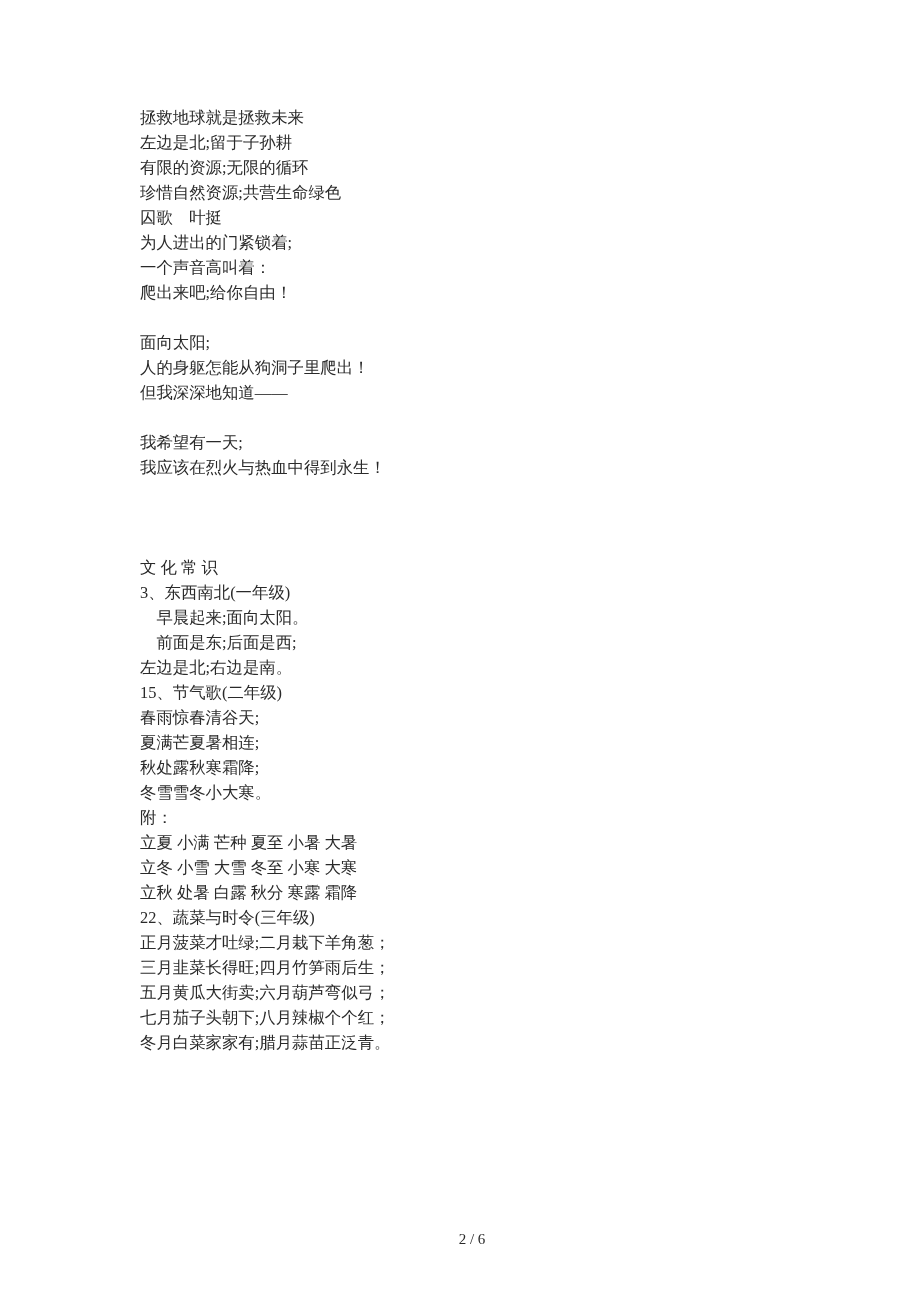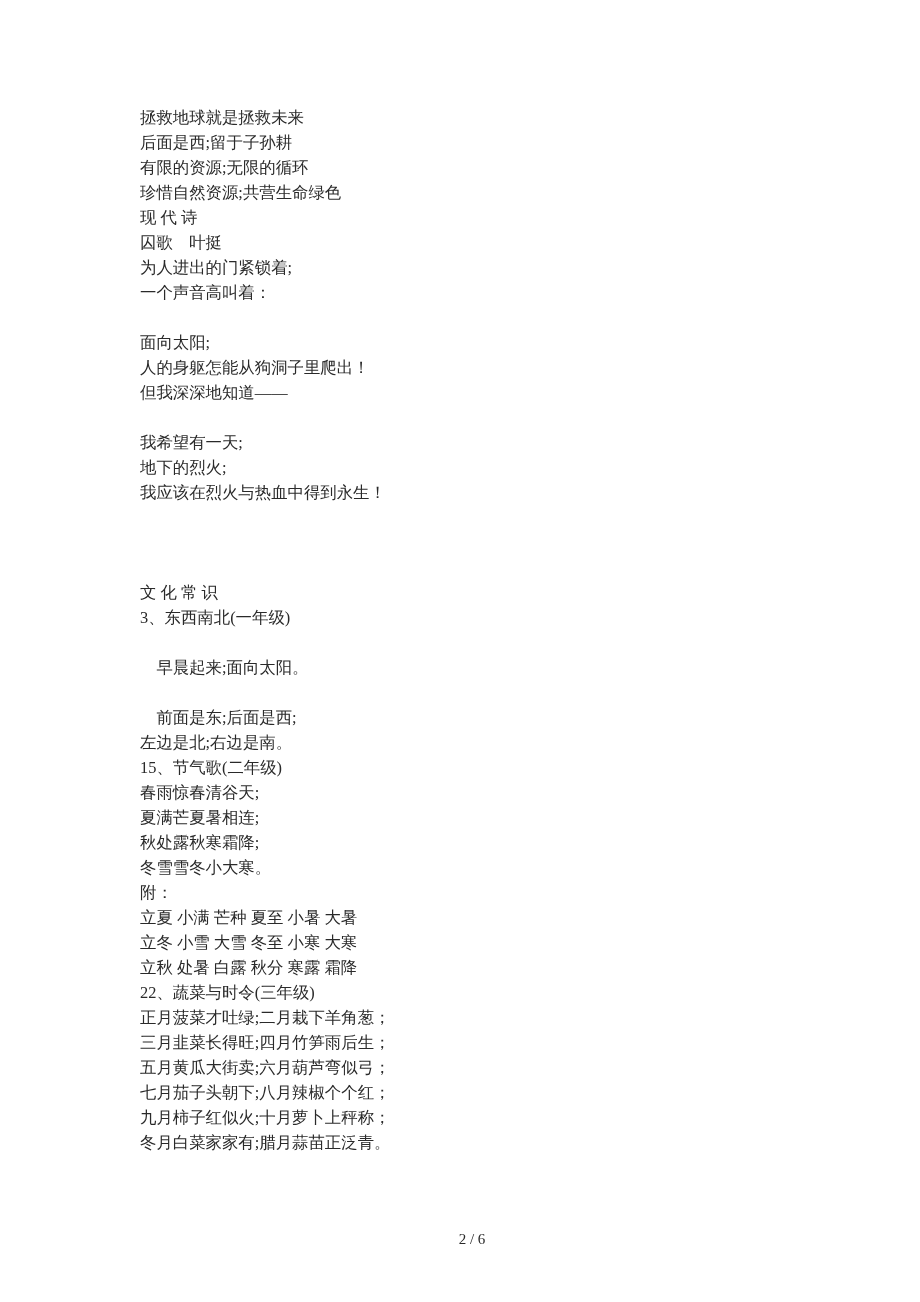--- a/index.html
+++ b/index.html
@@ -16,58 +16,56 @@
     position: relative;
     color: #2a2a2a;
     font-size: 16.4px;
     line-height: 25px;
   }
   .line {
     white-space: pre;
   }
   .indent {
     padding-left: 1em;
-    margin-top: 25px;
   }
   .footer {
     position: absolute;
     bottom: 50px;
     left: 12px;
     width: 100%;
     text-align: center;
     font-size: 15px;
     color: #2a2a2a;
   }
 </style>
 </head>
 <body>
 
 <div class="page">
 
   <div class="line">拯救地球就是拯救未来</div>
-  <div class="line">后面是西;留于子孙耕</div>
+  <div class="line">左边是北;留于子孙耕</div>
   <div class="line">有限的资源;无限的循环</div>
   <div class="line">珍惜自然资源;共营生命绿色</div>
 
-  <div class="line">现 代 诗</div>
   <div class="line">囚歌　叶挺</div>
 
   <div class="line">为人进出的门紧锁着;</div>
   <div class="line">一个声音高叫着：</div>
+  <div class="line">爬出来吧;给你自由！</div>
 
   <div class="line">&nbsp;</div>
 
   <div class="line">面向太阳;</div>
   <div class="line">人的身躯怎能从狗洞子里爬出！</div>
   <div class="line">但我深深地知道——</div>
 
   <div class="line">&nbsp;</div>
 
   <div class="line">我希望有一天;</div>
-  <div class="line">地下的烈火;</div>
   <div class="line">我应该在烈火与热血中得到永生！</div>
 
   <div class="line">&nbsp;</div>
   <div class="line">&nbsp;</div>
   <div class="line">&nbsp;</div>
 
   <div class="line">文 化 常 识</div>
 
   <div class="line">3、东西南北(一年级)</div>
   <div class="line indent">早晨起来;面向太阳。</div>
@@ -82,17 +80,16 @@
   <div class="line">附：</div>
   <div class="line">立夏 小满 芒种 夏至 小暑 大暑</div>
   <div class="line">立冬 小雪 大雪 冬至 小寒 大寒</div>
   <div class="line">立秋 处暑 白露 秋分 寒露 霜降</div>
 
   <div class="line">22、蔬菜与时令(三年级)</div>
   <div class="line">正月菠菜才吐绿;二月栽下羊角葱；</div>
   <div class="line">三月韭菜长得旺;四月竹笋雨后生；</div>
   <div class="line">五月黄瓜大街卖;六月葫芦弯似弓；</div>
   <div class="line">七月茄子头朝下;八月辣椒个个红；</div>
-  <div class="line">九月柿子红似火;十月萝卜上秤称；</div>
   <div class="line">冬月白菜家家有;腊月蒜苗正泛青。</div>
 
   <div class="footer">2 / 6</div>
 </div>
 
 </body></html>

